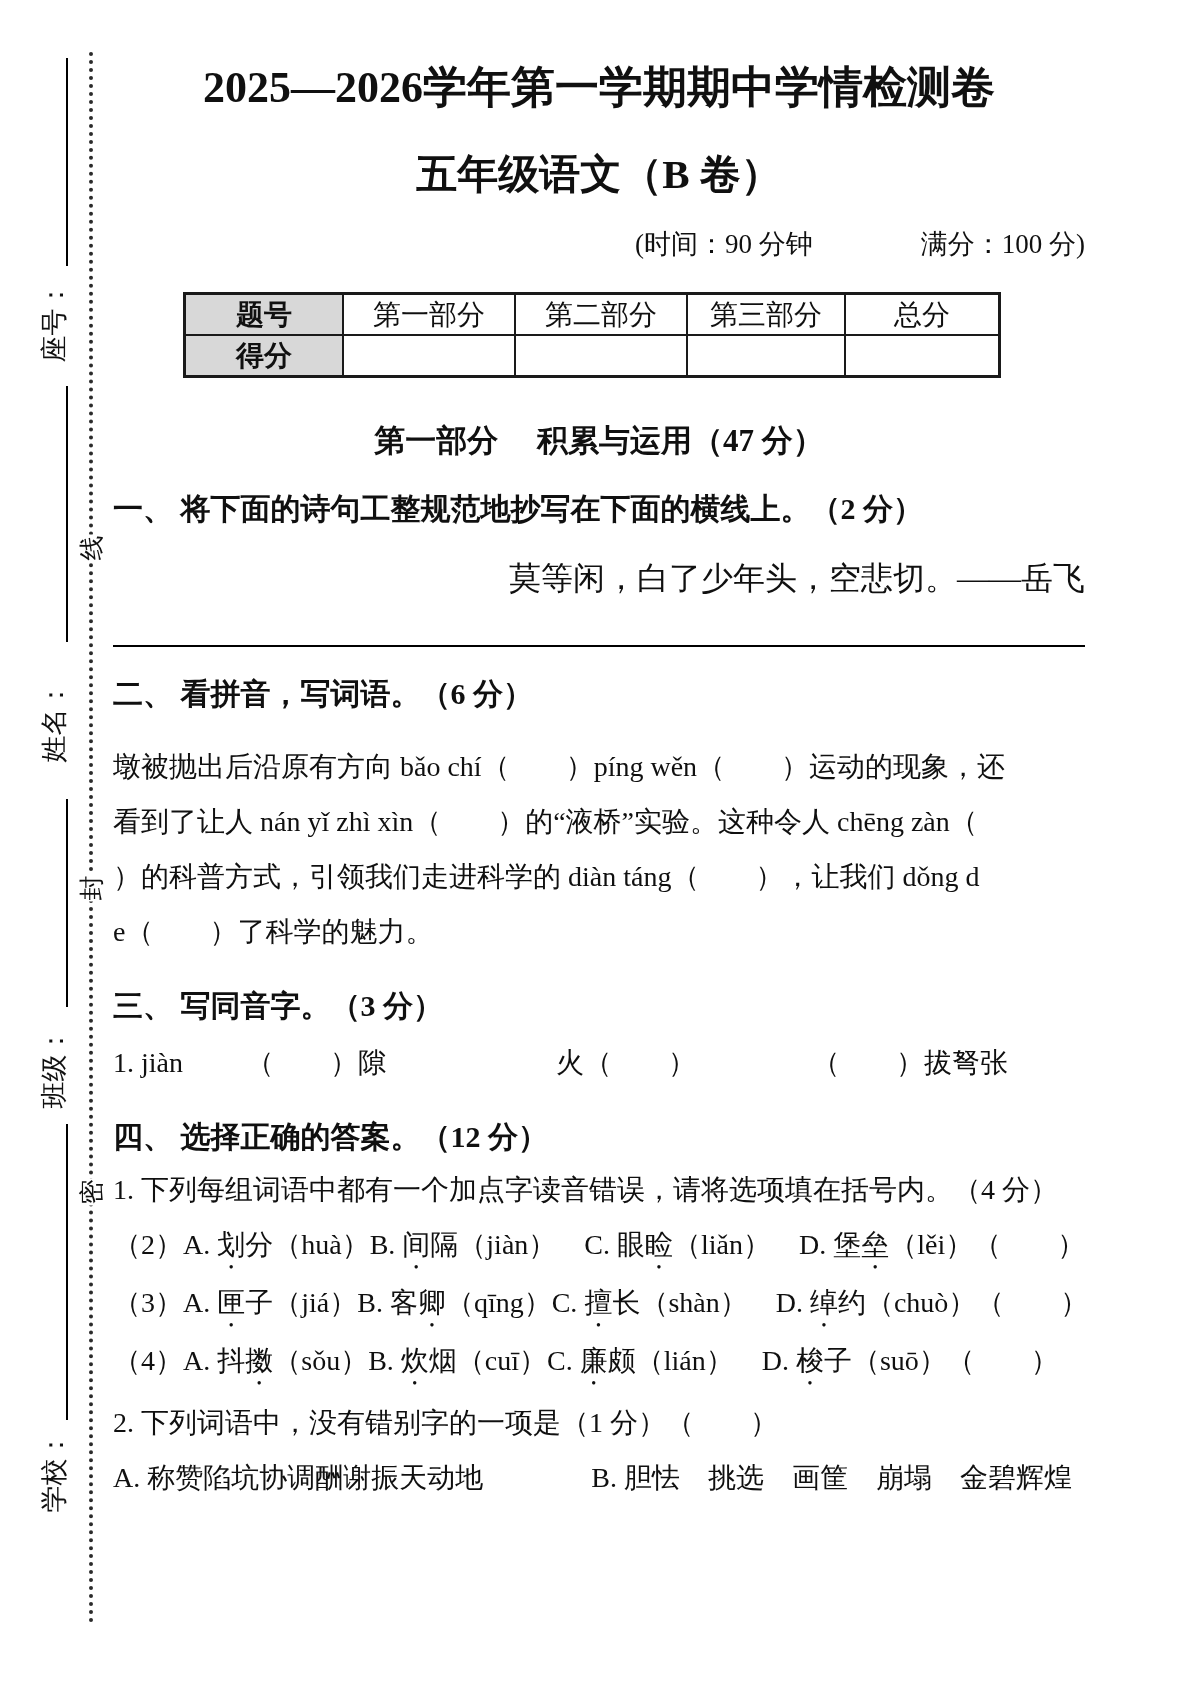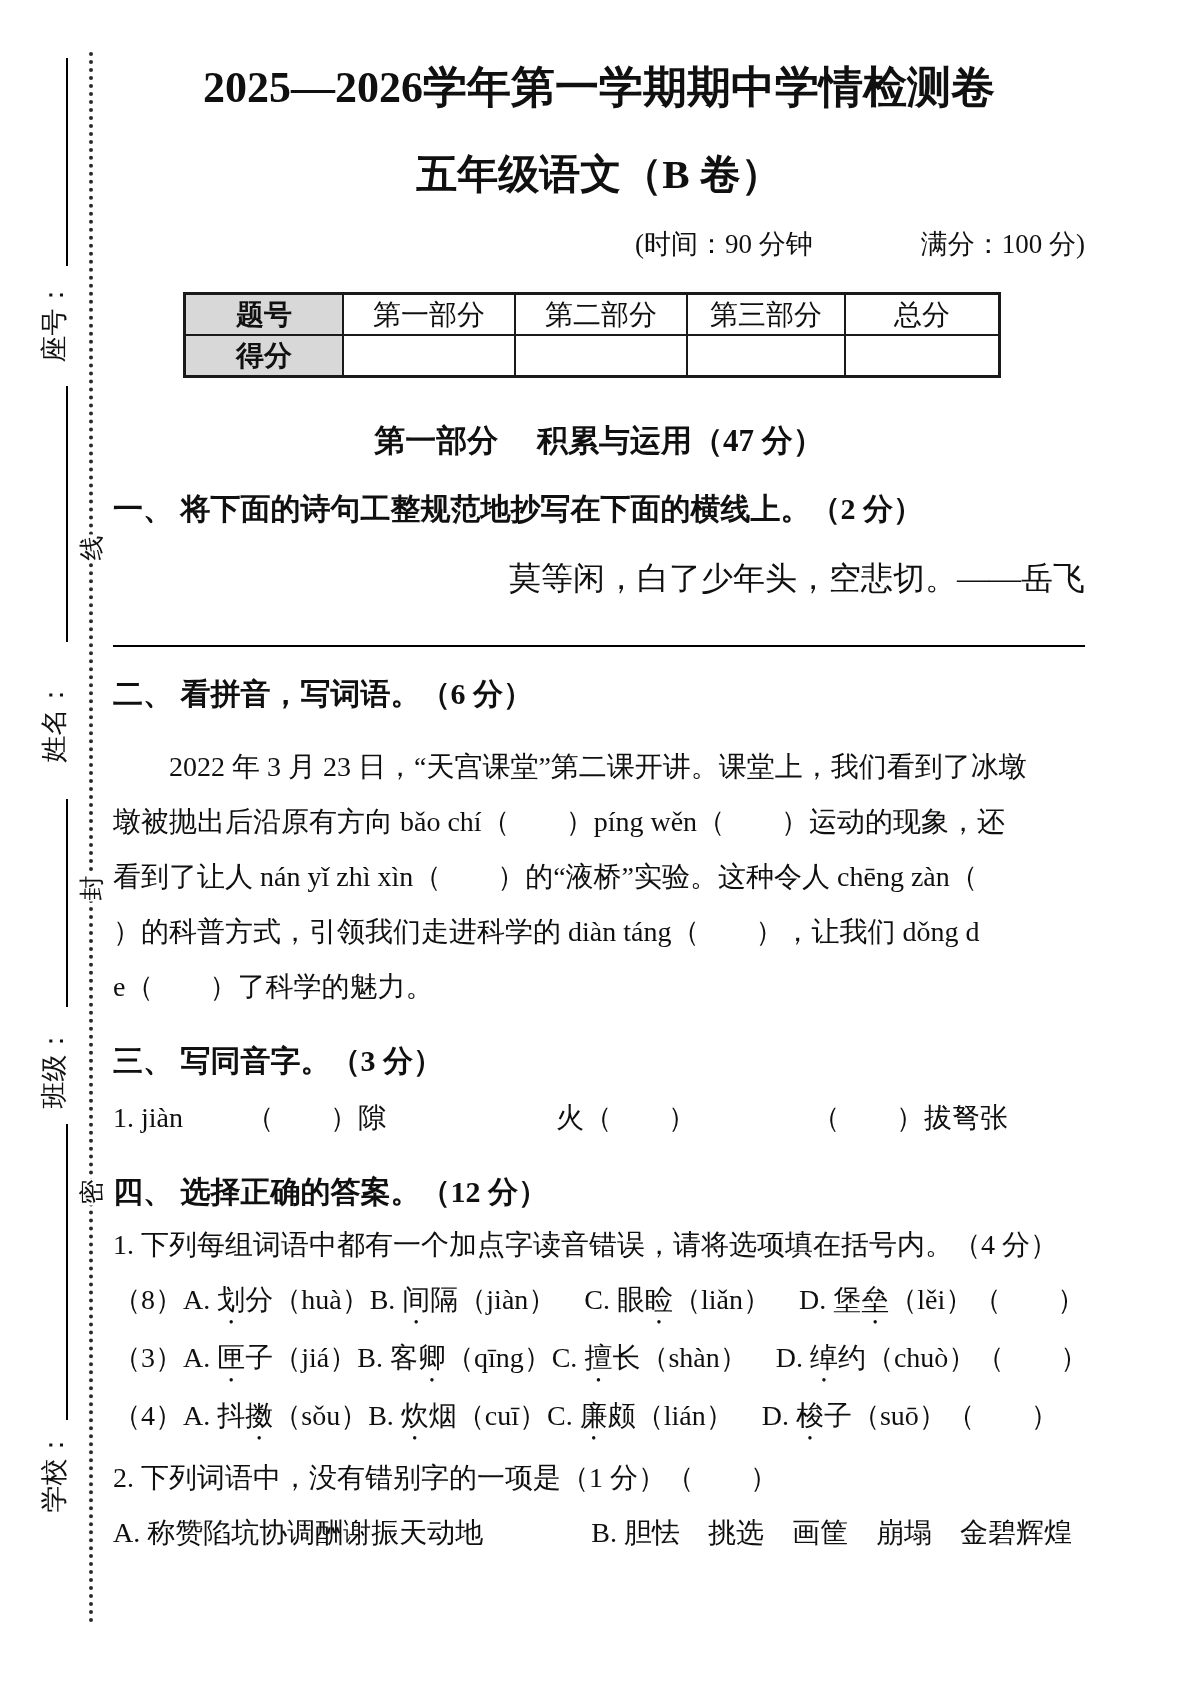--- a/index.html
+++ b/index.html
@@ -88,41 +88,40 @@
       </table>
 
     <div class="part-heading">第一部分　 积累与运用（47 分）</div>
 
     <div class="sec-heading">一、 将下面的诗句工整规范地抄写在下面的横线上。（2 分）</div>
     <div class="poem">莫等闲，白了少年头，空悲切。——岳飞</div>
     <div class="answer-line"></div>
 
     <div class="sec-heading">二、 看拼音，写词语。（6 分）</div>
     <div class="para">
-      <div class="para-line">　　2022 年 3 月 23 日，“天宫课堂”第二课开讲。课堂上，我们看到了冰墩</div>
       <div class="para-line">墩被抛出后沿原有方向 bǎo chí（　　）píng wěn（　　）运动的现象，还</div>
       <div class="para-line">看到了让人 nán yǐ zhì xìn（　　）的“液桥”实验。这种令人 chēng zàn（</div>
       <div class="para-line">）的科普方式，引领我们走进科学的 diàn táng（　　），让我们 dǒng d</div>
       <div class="para-line">e（　　）了科学的魅力。</div>
     </div>
 
     <div class="sec-heading">三、 写同音字。（3 分）</div>
     <div class="sec3-rows">
       <div class="sec3-row">
         <span>1. jiàn</span>
         <span>（　　）隙</span>
         <span>火（　　）</span>
         <span>（　　）拔弩张</span>
       </div>
     </div>
 
     <div class="sec-heading">四、 选择正确的答案。（12 分）</div>
     <div class="q-block">
       <div class="q-text">1. 下列每组词语中都有一个加点字读音错误，请将选项填在括号内。（4 分）</div>
-      <div class="option-line"><span>（8）A. </span><span class="em-dot">划</span><span>分（huà）B. </span><span class="em-dot">间</span><span>隔（jiàn）　C. 眼</span><span class="em-dot">睑</span><span>（liǎn）　D. 堡</span><span class="em-dot">垒</span><span>（lěi）（　　）</span></div>
+      <div class="option-line"><span>（2）A. </span><span class="em-dot">划</span><span>分（huà）B. </span><span class="em-dot">间</span><span>隔（jiàn）　C. 眼</span><span class="em-dot">睑</span><span>（liǎn）　D. 堡</span><span class="em-dot">垒</span><span>（lěi）（　　）</span></div>
       <div class="option-line"><span>（3）A. </span><span class="em-dot">匣</span><span>子（jiá）B. 客</span><span class="em-dot">卿</span><span>（qīng）C. </span><span class="em-dot">擅</span><span>长（shàn）　D. </span><span class="em-dot">绰</span><span>约（chuò）（　　）</span></div>
       <div class="option-line"><span>（4）A. 抖</span><span class="em-dot">擞</span><span>（sǒu）B. </span><span class="em-dot">炊</span><span>烟（cuī）C. </span><span class="em-dot">廉</span><span>颇（lián）　D. </span><span class="em-dot">梭</span><span>子（suō）（　　）</span></div>
     </div>
     <div class="q-block">
       <div class="q-text">2. 下列词语中，没有错别字的一项是（1 分）（　　）</div>
       <div class="q2-choices">
         <span>A. 称赞陷坑协调酬谢振天动地</span>
         <span>B. 胆怯　挑选　画筐　崩塌　金碧辉煌</span>
       </div>
     </div>

